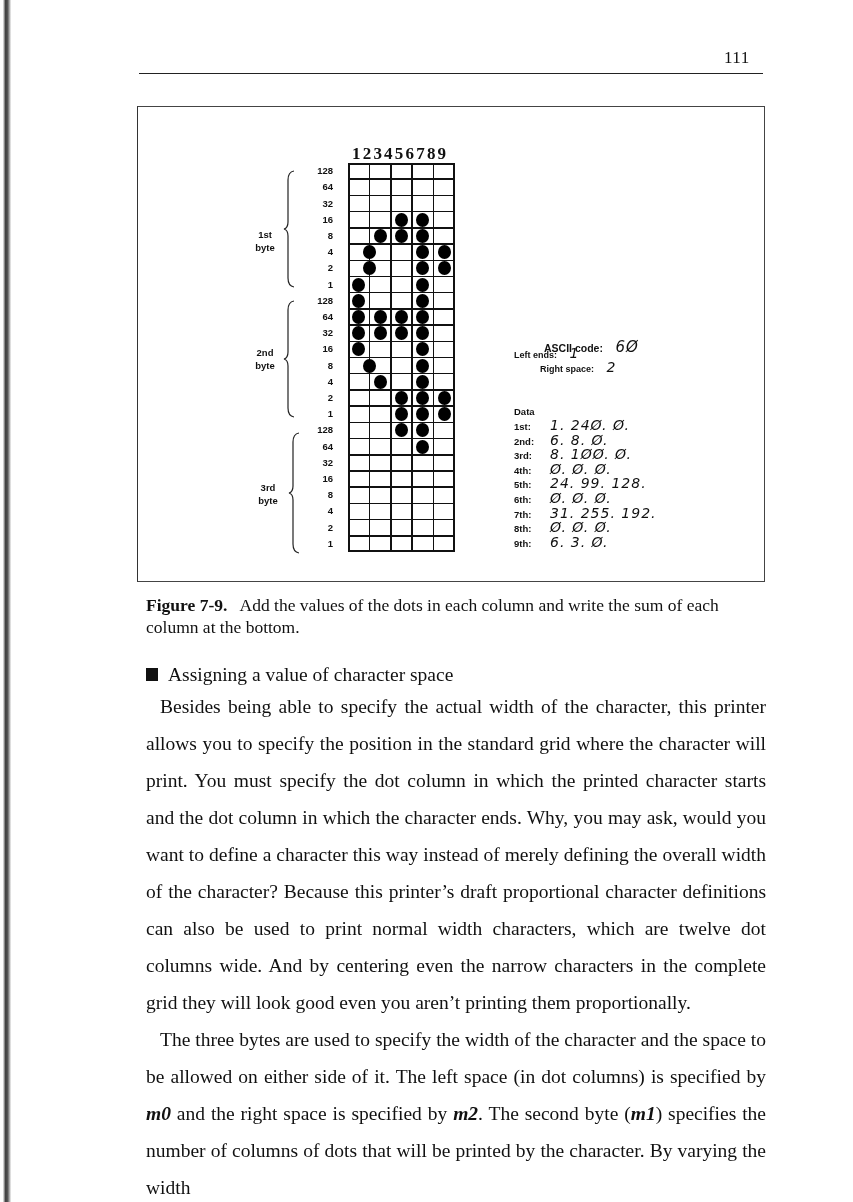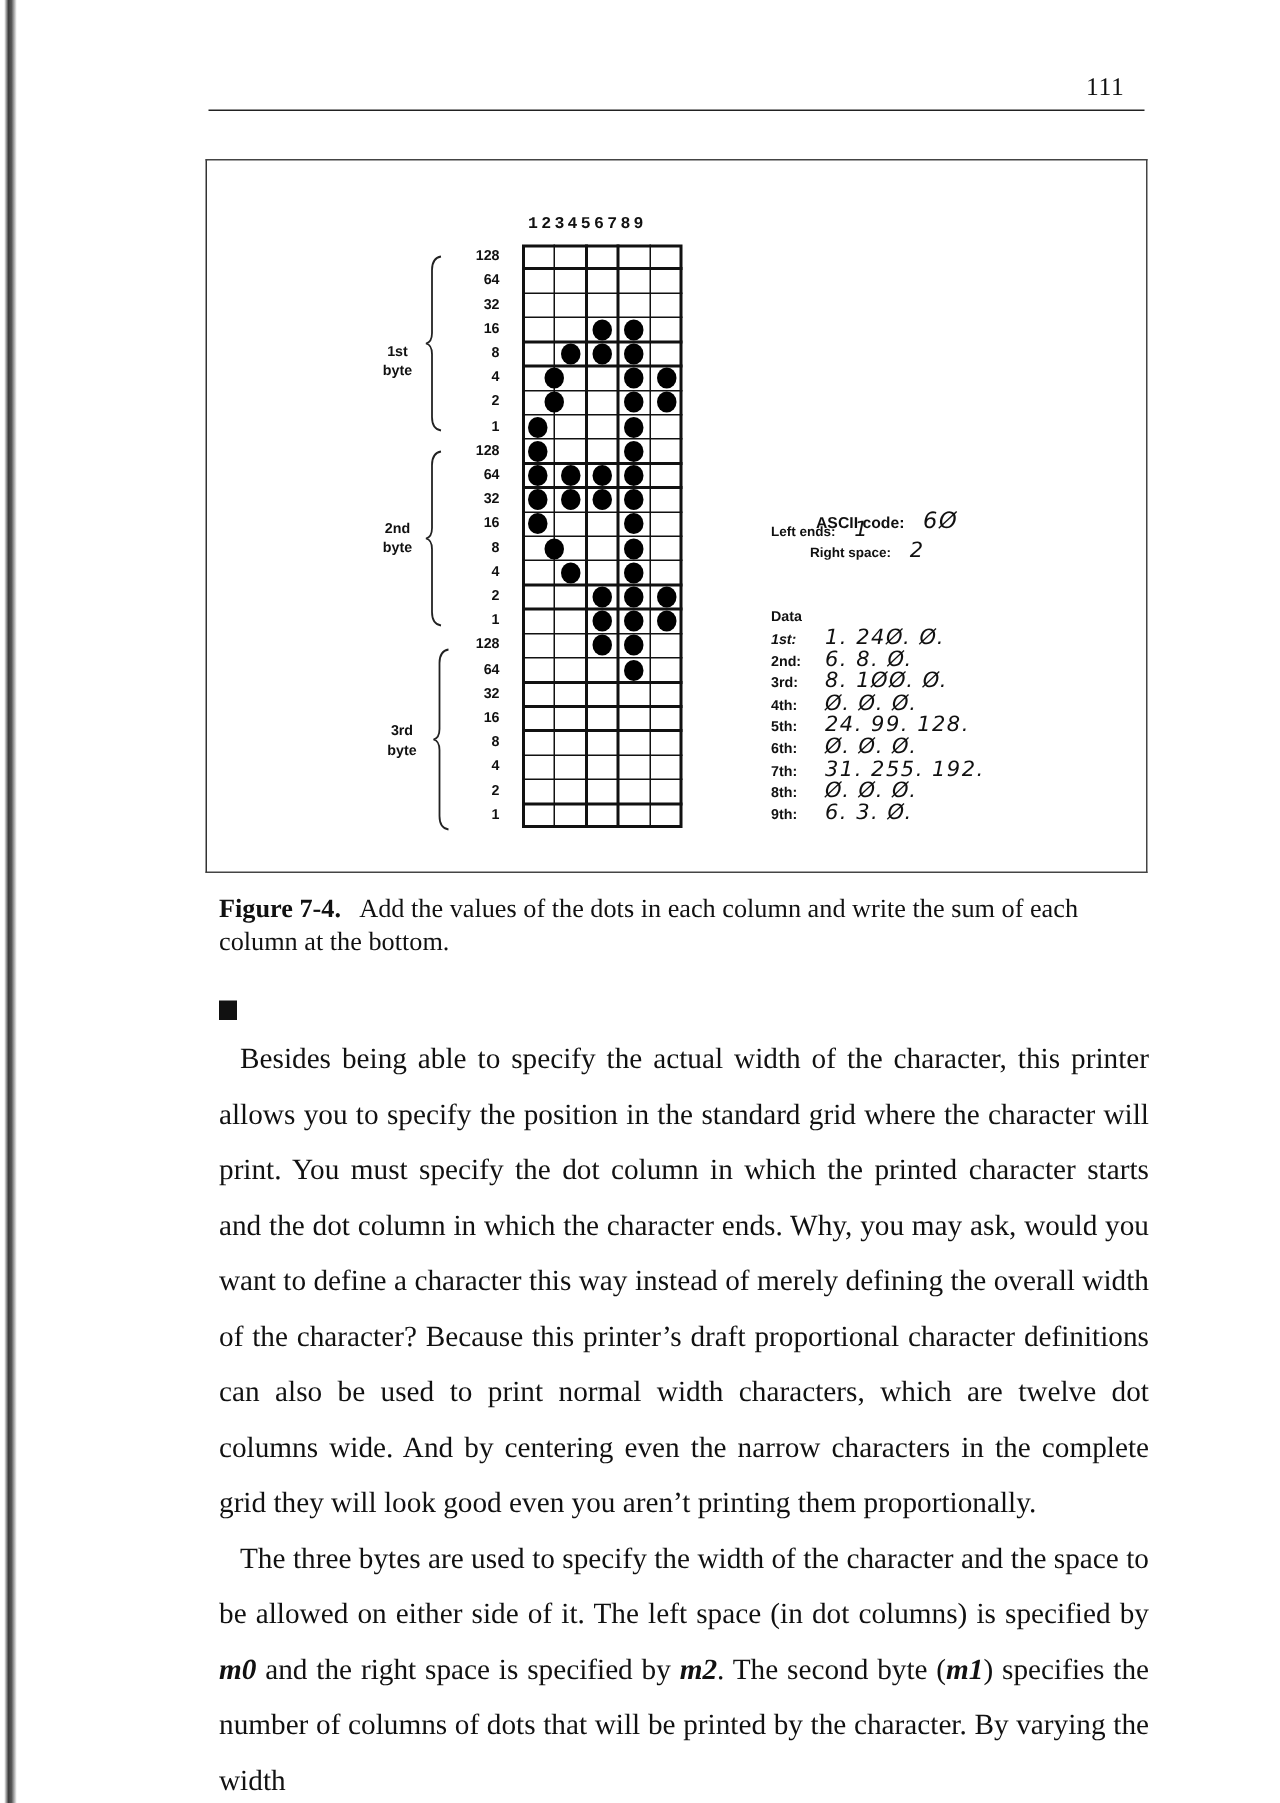--- a/index.html
+++ b/index.html
@@ -16,22 +16,22 @@
     position: absolute; left: 724px; top: 48px; font-size: 17px; letter-spacing: 0.5px;
   }
   .header-rule {
     position: absolute; left: 139px; top: 73px; width: 624px; height: 1px; background: #222;
   }
   .figure-box {
     position: absolute; left: 137px; top: 106px; width: 626px; height: 474px;
     border-top: 1px solid #444; border-left: 1px solid #333; border-right: 1px solid #444; border-bottom: 1px solid #444;
   }
   .col-nums {
-    position: absolute; left: 352px; top: 144px; font-family: Liberation Mono, monospace;
-    font-weight: bold; font-size: 11px; letter-spacing: 2.2px;
+    position: absolute; left: 352px; top: 144px; font-family: Liberation Serif, serif;
+    font-weight: bold; font-size: 17px; letter-spacing: 2.2px;
   }
   .grid {
     position: absolute; left: 348px; top: 163px; width: 107px; height: 389px;
     border: 2px solid #111; box-sizing: border-box;
   }
   .vline { position: absolute; top: 163px; width: 1.5px; height: 389px; background: #111; }
   .hline { position: absolute; left: 348px; width: 107px; height: 1.5px; background: #111; }
   .dot {
     position: absolute; width: 13px; height: 14px; border-radius: 50%; background: #000;
   }
@@ -217,36 +217,36 @@
 <div class="side-panel" style="left:514px;top:344px;">
   <span class="side-label" style="font-size:9px;">Left ends:</span>
   <span class="hand" style="margin-left:8px;">1</span>
 </div>
 <div class="side-panel" style="left:540px;top:358px;">
   <span class="side-label" style="font-size:9px;">Right space:</span>
   <span class="hand" style="margin-left:8px;">2</span>
 </div>
 <div class="side-panel" style="left:514px;top:406px;font-size:9.5px;">Data</div>
 <div id="data-rows">
-    <div class="data-row" style="top: 421px;"><span style="margin-left: 12px; font-style: italic;">1st:</span><span class="val hand" style="left: 48px;">1. 24Ø.  Ø.</span></div>
+    <div class="data-row" style="top: 421px;"><span style="margin-left: 12px;">1st:</span><span class="val hand" style="left: 48px;">1. 24Ø.  Ø.</span></div>
     <div class="data-row" style="top: 435.6px;"><span style="margin-left: 12px; margin-top: 28px;">2nd:</span><span class="val hand" style="left: 48px;">6.   8.   Ø.</span></div>
     <div class="data-row" style="top: 450.2px;"><span style="margin-left: 12px;">3rd:</span><span class="val hand" style="left: 48px;">8. 1ØØ. Ø.</span></div>
     <div class="data-row" style="top: 464.8px;"><span style="margin-left: 12px; text-align: right;">4th:</span><span class="val hand" style="left: 48px;">Ø.   Ø.   Ø.</span></div>
     <div class="data-row" style="top: 479.4px;"><span style="margin-left: 12px;">5th:</span><span class="val hand" style="left: 48px;">24. 99. 128.</span></div>
     <div class="data-row" style="top: 494px;"><span style="margin-left: 12px;">6th:</span><span class="val hand" style="left: 48px;">Ø.   Ø.   Ø.</span></div>
     <div class="data-row" style="top: 508.6px;"><span style="margin-left: 12px;">7th:</span><span class="val hand" style="left: 48px;">31. 255. 192.</span></div>
     <div class="data-row" style="top: 523.2px;"><span style="margin-left: 12px;">8th:</span><span class="val hand" style="left: 48px;">Ø.   Ø.   Ø.</span></div>
     <div class="data-row" style="top: 537.8px;"><span style="margin-left: 12px;">9th:</span><span class="val hand" style="left: 48px;">6.   3.   Ø.</span></div>
   </div>
 
 <div class="caption">
-  <b>Figure 7-4.</b>&nbsp;&nbsp;
+  <b>Figure 7-9.</b>&nbsp;&nbsp;
   <span>Add the values of the dots in each column and write the sum of each column at the bottom.</span>
 </div>
 
 <div class="section-head">
-  <span class="bullet"></span>
+  <span class="bullet"></span><span>Assigning a value of character space</span>
 </div>
 
 <div class="body-text">
   <p>Besides being able to specify the actual width of the character, this printer allows you to specify the position in the standard grid where the character will print. You must specify the dot column in which the printed character starts and the dot column in which the character ends. Why, you may ask, would you want to define a character this way instead of merely defining the overall width of the character? Because this printer’s draft proportional character definitions can also be used to print normal width characters, which are twelve dot columns wide. And by centering even the narrow characters in the complete grid they will look good even you aren’t printing them proportionally.</p>
   <p><span>The three bytes are used to specify the width of the character and the space to be allowed on either side of it. The left space (in dot columns) is specified by </span><i>m0</i><span> and the right space is specified by </span><i>m2</i><span>. The second byte (</span><i>m1</i><span>) specifies the number of columns of dots that will be printed by the character. By varying the width</span></p>
 </div>
 
 </body></html>

